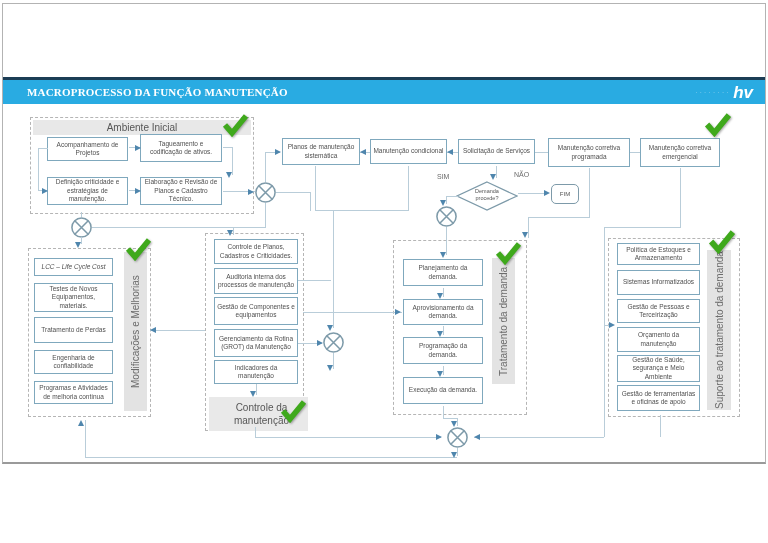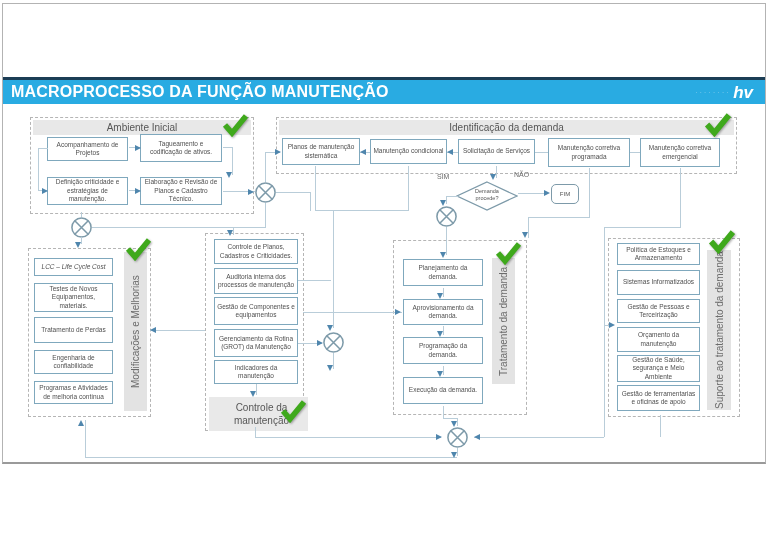--- a/index.html
+++ b/index.html
@@ -2,22 +2,22 @@
 <html><head>
 <meta charset="utf-8">
 <style>
   html,body{margin:0;padding:0;background:#fff;}
   #stage{position:relative;width:768px;height:543px;background:#fff;overflow:hidden;
          font-family:"Liberation Sans", sans-serif;}
   #frame{position:absolute;left:2px;top:3px;width:762px;height:458px;border:1px solid #b3b3b3;
          border-bottom:2px solid #9a9a9a;background:#fff;}
   #titlebar{position:absolute;left:3px;top:77px;width:762px;height:24px;background:#29abe2;
             border-top:3px solid #1b3d55;display:flex;align-items:center;}
-  #titlebar .ttl{color:#fff;font-weight:700;font-size:16px;letter-spacing:.2px;padding-left:8px;
-                 white-space:nowrap;}
+  #titlebar .ttl{color:#fff;font-weight:700;font-size:11px;letter-spacing:.2px;padding-left:24px;
+                 white-space:nowrap;font-family:Liberation Serif, serif;}
   .logo{position:absolute;right:12px;top:3px;color:#fff;font-weight:700;font-style:italic;
         font-size:17px;line-height:20px;}
   .logo small{font-size:4px;font-style:normal;letter-spacing:1px;opacity:.75;vertical-align:4px;margin-right:4px;}
 
   .sec{position:absolute;border:1px dashed #b5b5b5;background:transparent;}
   .hband{position:absolute;left:2px;top:2px;right:2px;height:15px;background:#e8e8e8;
          color:#565656;font-size:10px;display:flex;align-items:center;justify-content:center;}
   .fbox{position:absolute;background:#fff;border:1px solid #7fa8bd;color:#4f4f4f;
         font-size:6.5px;line-height:1.3;text-align:center;display:flex;align-items:center;
         justify-content:center;padding:1px 2px;box-sizing:border-box;}
@@ -52,23 +52,20 @@
   </div>
 
   <div class="sec" style="left:30px;top:117px;width:222px;height:95px;">
     <div class="hband">Ambiente Inicial</div>
   </div>
   <div class="fbox" style="left:47px;top:137px;width:81px;height:24px;">Acompanhamento de Projetos</div>
   <div class="fbox" style="left:140px;top:134px;width:82px;height:28px;">Tagueamento e codificação de ativos.</div>
   <div class="fbox" style="left:47px;top:177px;width:81px;height:28px;">Definição criticidade e estratégias de manutenção.</div>
   <div class="fbox" style="left:140px;top:177px;width:82px;height:28px;">Elaboração e Revisão de Planos e Cadastro Técnico.</div>
 
-  <div class="sec" style="left:276px;top:117px;width:459px;height:55px;">
-    <div class="hband">Identificação da demanda</div>
-  </div>
   <div class="fbox" style="left:282px;top:138px;width:78px;height:27px;">Planos de manutenção sistemática</div>
   <div class="fbox" style="left:370px;top:139px;width:77px;height:25px;">Manutenção condicional</div>
   <div class="fbox" style="left:458px;top:139px;width:77px;height:25px;">Solicitação de Serviços</div>
   <div class="fbox" style="left:548px;top:138px;width:82px;height:29px;">Manutenção corretiva programada</div>
   <div class="fbox" style="left:640px;top:138px;width:80px;height:29px;">Manutenção corretiva emergencial</div>
 
   <svg class="xcirc" style="left:456px;top:181px;width:62px;height:30px;" viewBox="0 0 62 30">
     <polygon points="31,1 61,15 31,29 1,15" fill="#ffffff" stroke="#7d9aa9" stroke-width="1.2"></polygon>
   </svg>
   <div class="diamond-text" style="left:466px;top:188px;width:42px;">Demanda procede?</div>

